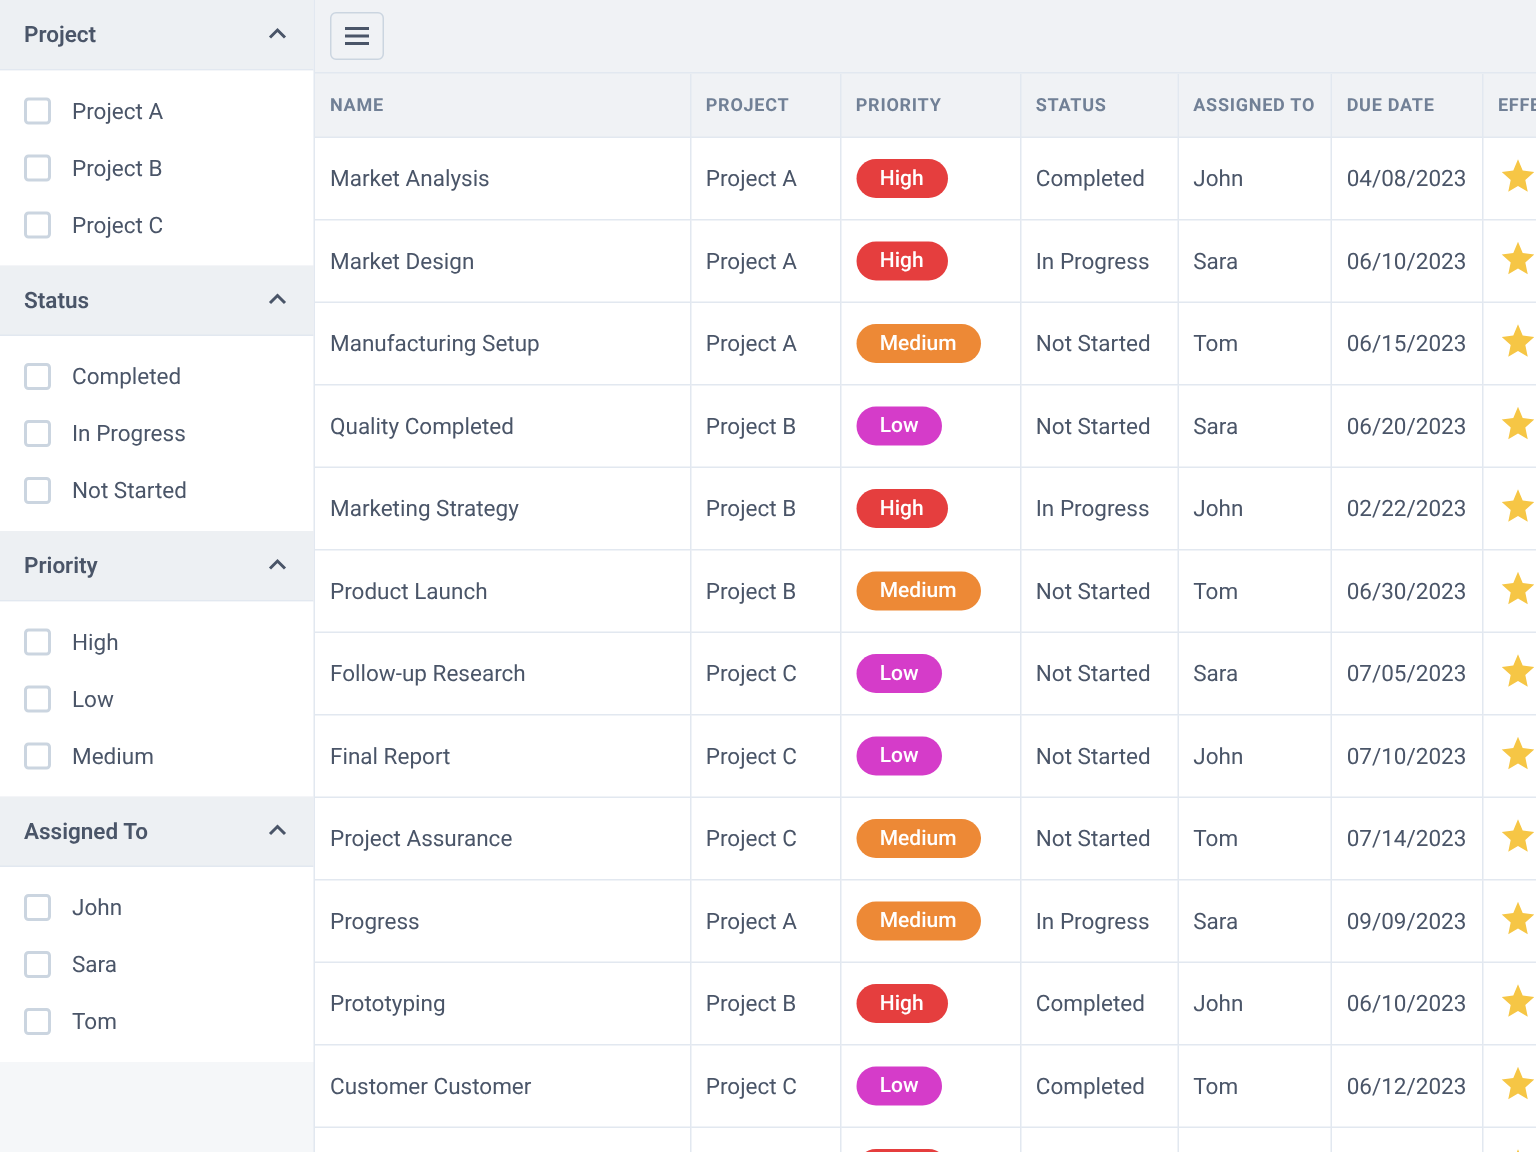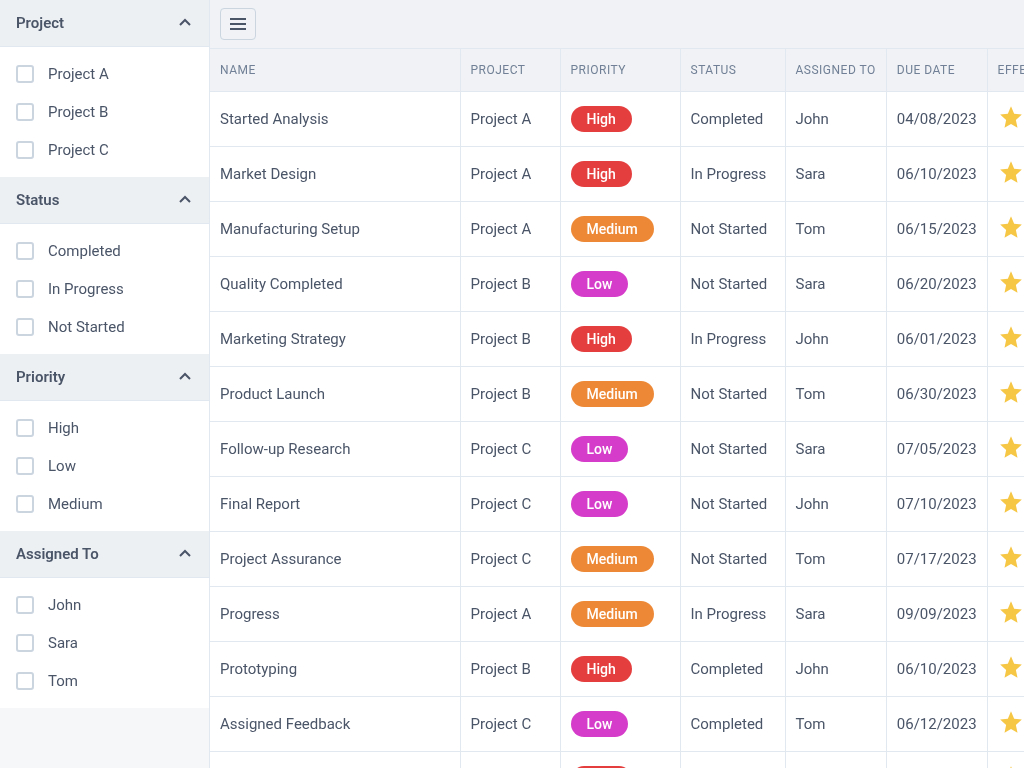--- a/index.html
+++ b/index.html
@@ -94,21 +94,21 @@
     }
     table {
       border-collapse: collapse;
       width: max-content;
       min-width: 100%;
     }
     thead th {
       text-align: left;
       padding: 14px 10px;
       font-size: 12px;
-      font-weight: 400;
+      font-weight: 700;
       letter-spacing: 0.5px;
       color: #718096;
       background: #f0f2f5;
       border-bottom: 1px solid #e2e8f0;
       border-right: 1px solid #e2e8f0;
       text-transform: uppercase;
       white-space: nowrap;
     }
     tbody td {
       padding: 12px 10px;
@@ -258,21 +258,21 @@
           <th class="col-project">Project</th>
           <th class="col-priority">Priority</th>
           <th class="col-status">Status</th>
           <th class="col-assignedto">Assigned To</th>
           <th class="col-duedate">Due Date</th>
           <th class="col-effectiveness">Effectiveness</th>
         </tr>
       </thead>
       <tbody id="tbody">
           <tr>
-            <td class="col-name">Started Analysis</td>
+            <td class="col-name">Market Analysis</td>
             <td class="col-project">Project A</td>
             <td class="col-priority"><span class="badge badge-high">High</span></td>
             <td class="col-status">Completed</td>
             <td class="col-assignedto">John</td>
             <td class="col-duedate">04/08/2023</td>
             <td class="col-effectiveness"><span class="star"><svg viewBox="0 0 24 24">
                   <path d="M12 2l2.9 6.9L22 9.8l-5.5 4.9L18 22l-6-3.6L6 22l1.5-7.3L2 9.8l7.1-0.9z"></path>
                 </svg></span></td>
           </tr>
           <tr>
@@ -307,21 +307,21 @@
             <td class="col-effectiveness"><span class="star"><svg viewBox="0 0 24 24">
                   <path d="M12 2l2.9 6.9L22 9.8l-5.5 4.9L18 22l-6-3.6L6 22l1.5-7.3L2 9.8l7.1-0.9z"></path>
                 </svg></span></td>
           </tr>
           <tr>
             <td class="col-name">Marketing Strategy</td>
             <td class="col-project">Project B</td>
             <td class="col-priority"><span class="badge badge-high">High</span></td>
             <td class="col-status">In Progress</td>
             <td class="col-assignedto">John</td>
-            <td class="col-duedate">06/01/2023</td>
+            <td class="col-duedate">02/22/2023</td>
             <td class="col-effectiveness"><span class="star"><svg viewBox="0 0 24 24">
                   <path d="M12 2l2.9 6.9L22 9.8l-5.5 4.9L18 22l-6-3.6L6 22l1.5-7.3L2 9.8l7.1-0.9z"></path>
                 </svg></span></td>
           </tr>
           <tr>
             <td class="col-name">Product Launch</td>
             <td class="col-project">Project B</td>
             <td class="col-priority"><span class="badge badge-medium">Medium</span></td>
             <td class="col-status">Not Started</td>
             <td class="col-assignedto">Tom</td>
@@ -351,21 +351,21 @@
             <td class="col-effectiveness"><span class="star"><svg viewBox="0 0 24 24">
                   <path d="M12 2l2.9 6.9L22 9.8l-5.5 4.9L18 22l-6-3.6L6 22l1.5-7.3L2 9.8l7.1-0.9z"></path>
                 </svg></span></td>
           </tr>
           <tr>
             <td class="col-name">Project Assurance</td>
             <td class="col-project">Project C</td>
             <td class="col-priority"><span class="badge badge-medium">Medium</span></td>
             <td class="col-status">Not Started</td>
             <td class="col-assignedto">Tom</td>
-            <td class="col-duedate">07/17/2023</td>
+            <td class="col-duedate">07/14/2023</td>
             <td class="col-effectiveness"><span class="star"><svg viewBox="0 0 24 24">
                   <path d="M12 2l2.9 6.9L22 9.8l-5.5 4.9L18 22l-6-3.6L6 22l1.5-7.3L2 9.8l7.1-0.9z"></path>
                 </svg></span></td>
           </tr>
           <tr>
             <td class="col-name">Progress</td>
             <td class="col-project">Project A</td>
             <td class="col-priority"><span class="badge badge-medium">Medium</span></td>
             <td class="col-status">In Progress</td>
             <td class="col-assignedto">Sara</td>
@@ -379,21 +379,21 @@
             <td class="col-project">Project B</td>
             <td class="col-priority"><span class="badge badge-high">High</span></td>
             <td class="col-status">Completed</td>
             <td class="col-assignedto">John</td>
             <td class="col-duedate">06/10/2023</td>
             <td class="col-effectiveness"><span class="star"><svg viewBox="0 0 24 24">
                   <path d="M12 2l2.9 6.9L22 9.8l-5.5 4.9L18 22l-6-3.6L6 22l1.5-7.3L2 9.8l7.1-0.9z"></path>
                 </svg></span></td>
           </tr>
           <tr>
-            <td class="col-name">Assigned Feedback</td>
+            <td class="col-name">Customer Customer</td>
             <td class="col-project">Project C</td>
             <td class="col-priority"><span class="badge badge-low">Low</span></td>
             <td class="col-status">Completed</td>
             <td class="col-assignedto">Tom</td>
             <td class="col-duedate">06/12/2023</td>
             <td class="col-effectiveness"><span class="star"><svg viewBox="0 0 24 24">
                   <path d="M12 2l2.9 6.9L22 9.8l-5.5 4.9L18 22l-6-3.6L6 22l1.5-7.3L2 9.8l7.1-0.9z"></path>
                 </svg></span></td>
           </tr>
           <tr>

